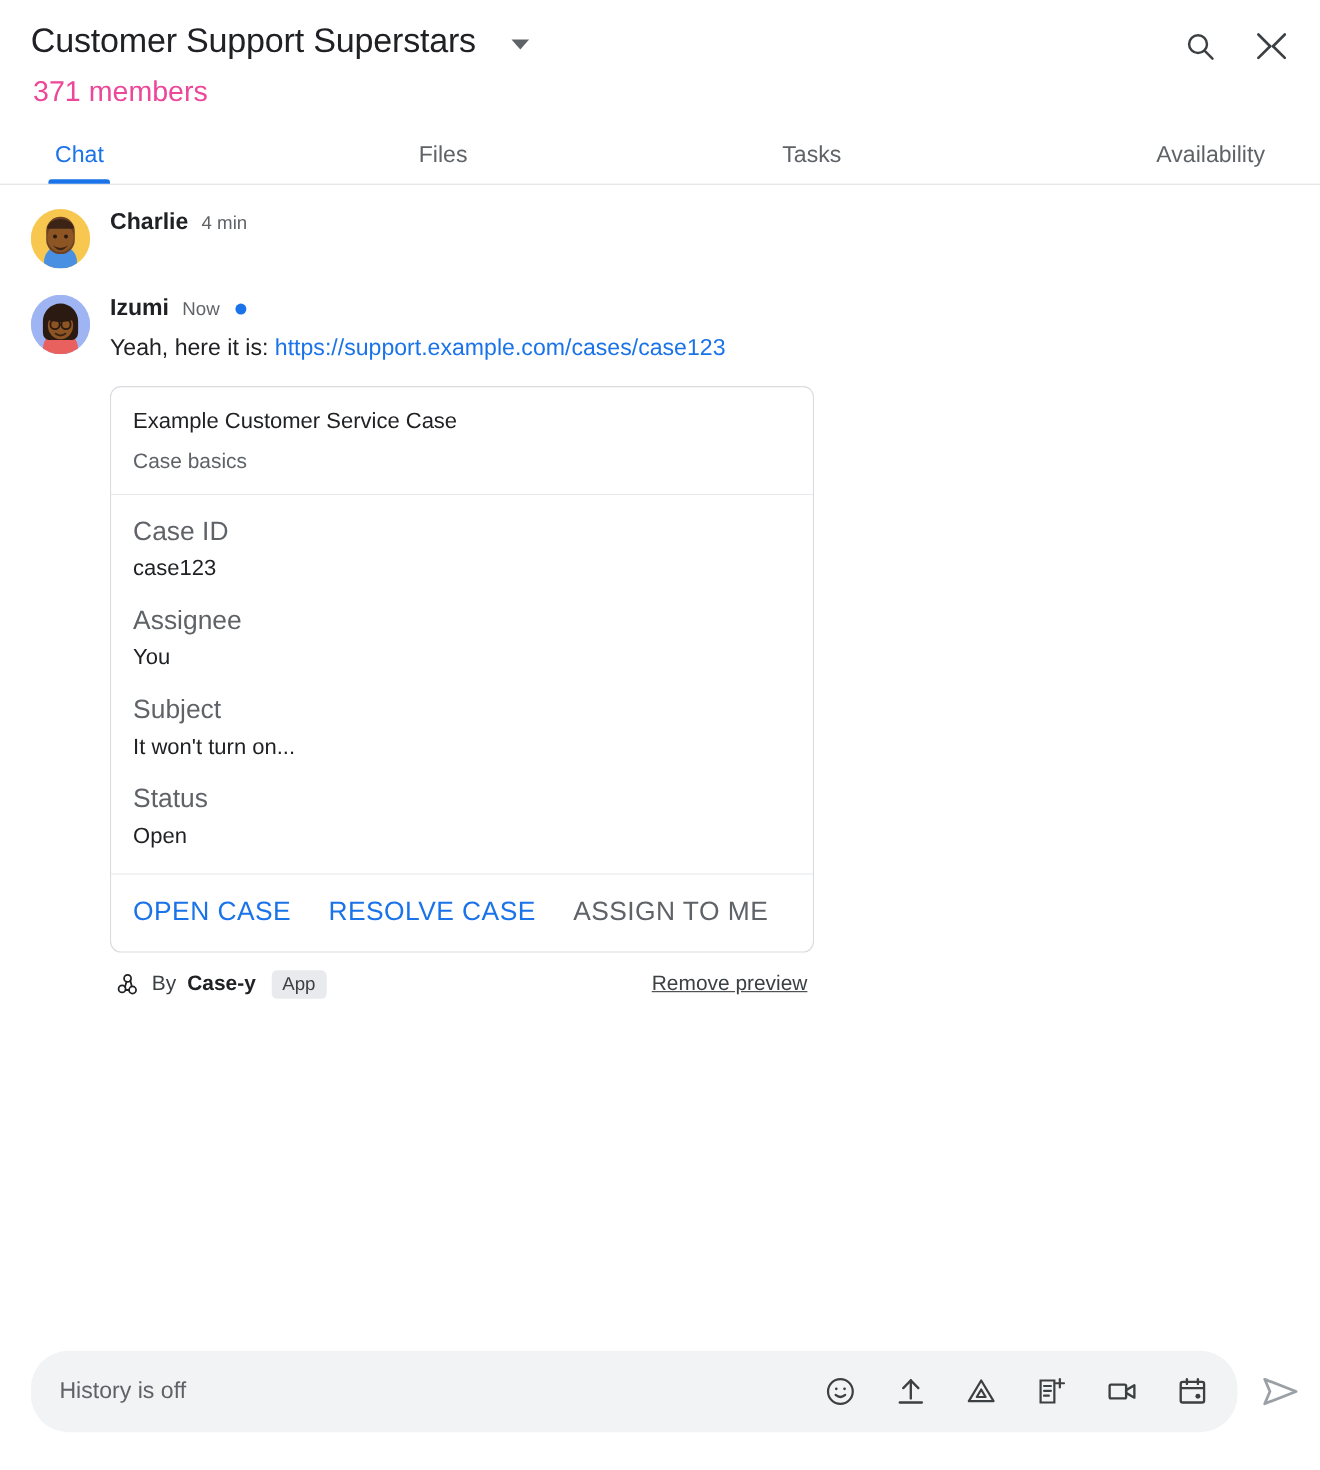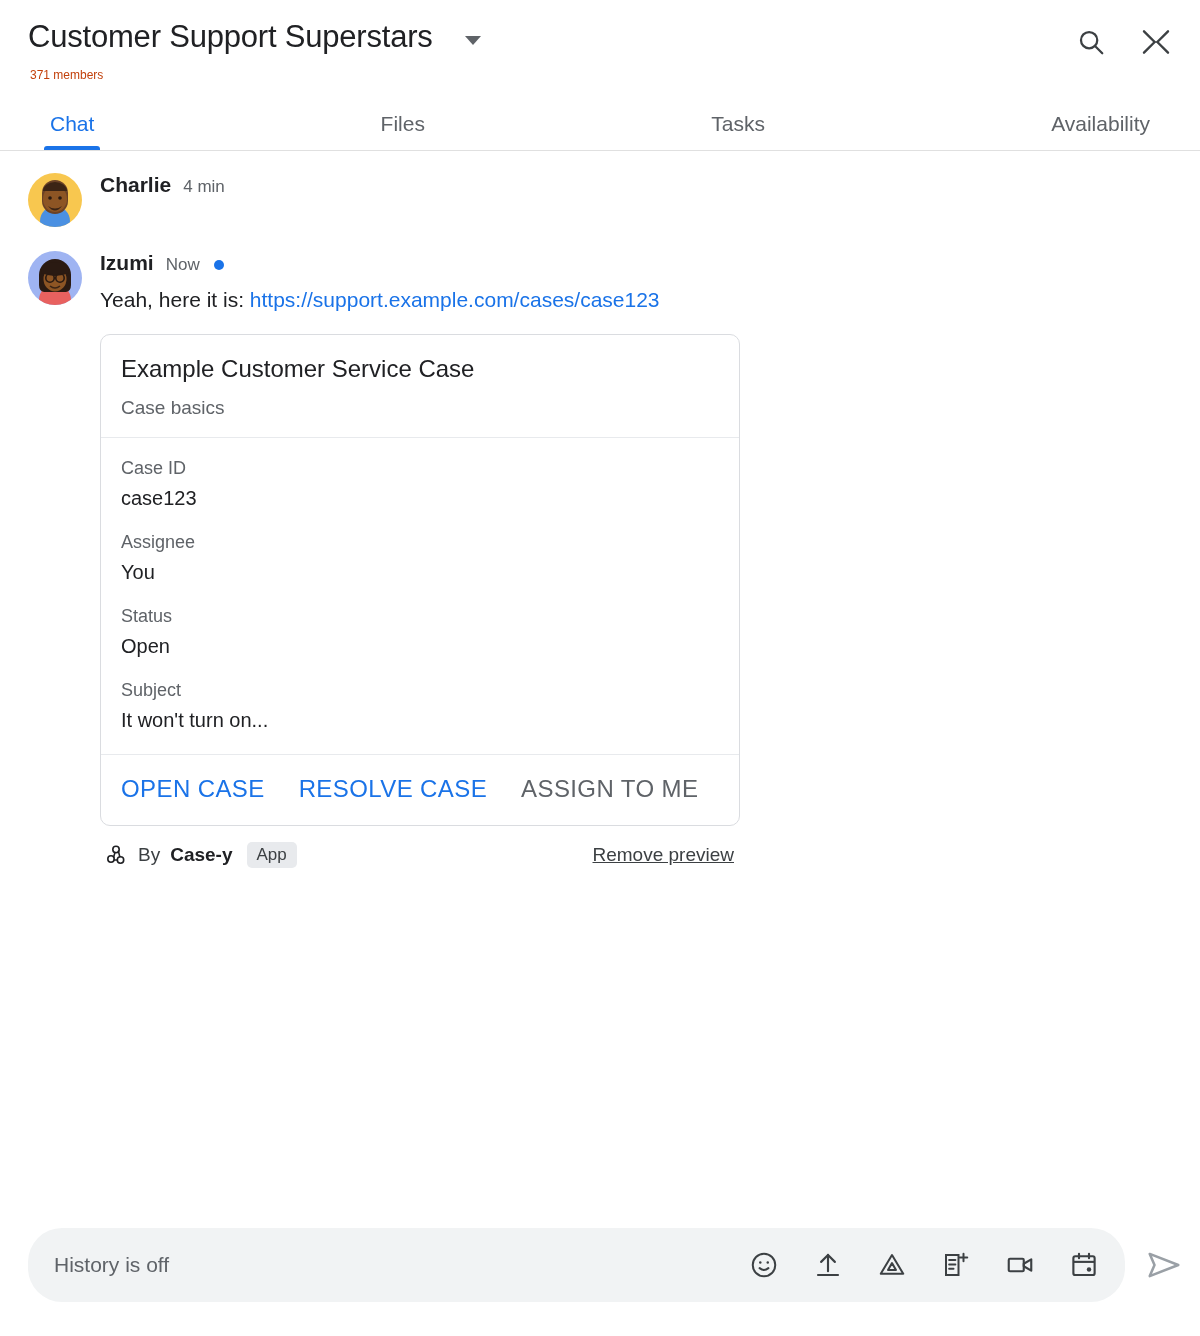--- a/index.html
+++ b/index.html
@@ -45,22 +45,22 @@
   }
   .caret-down {
     width: 0; height: 0;
     border-left: 8px solid transparent;
     border-right: 8px solid transparent;
     border-top: 9px solid #5f6368;
     margin-top: 6px;
     cursor: pointer;
   }
   .members {
-    font-size: 12px;
-    color: #c2410c;
+    font-size: 26px;
+    color: #ec4899;
     margin-top: 12px;
     margin-left: 2px;
   }
   .header-actions {
     position: absolute;
     right: 28px;
     top: 26px;
     display: flex;
     align-items: center;
     gap: 34px;
@@ -166,36 +166,36 @@
     margin-top: 18px;
     border: 1px solid #dadce0;
     border-radius: 10px;
     background: #fff;
   }
   .card-header {
     padding: 20px 20px 18px 20px;
     border-bottom: 1px solid #e8eaed;
   }
   .card-title {
-    font-size: 24px;
+    font-size: 20px;
     color: #202124;
   }
   .card-subtitle {
     font-size: 19px;
     color: #5f6368;
     margin-top: 14px;
   }
   .card-fields {
     padding: 20px 20px 22px 20px;
     border-bottom: 1px solid #e8eaed;
   }
   .field { margin-bottom: 22px; }
   .field:last-child { margin-bottom: 0; }
   .field-label {
-    font-size: 18px;
+    font-size: 24px;
     color: #5f6368;
     margin-bottom: 8px;
   }
   .field-value {
     font-size: 20px;
     color: #202124;
   }
   .card-actions {
     display: flex;
     align-items: center;
@@ -378,26 +378,26 @@
           <div class="card-fields">
             <div class="field">
               <div class="field-label">Case ID</div>
               <div class="field-value">case123</div>
             </div>
             <div class="field">
               <div class="field-label">Assignee</div>
               <div class="field-value">You</div>
             </div>
             <div class="field">
+              <div class="field-label">Subject</div>
+              <div class="field-value">It won't turn on...</div>
+            </div>
+            <div class="field">
               <div class="field-label">Status</div>
               <div class="field-value">Open</div>
-            </div>
-            <div class="field">
-              <div class="field-label">Subject</div>
-              <div class="field-value">It won't turn on...</div>
             </div>
           </div>
           <div class="card-actions">
             <div class="card-btn">OPEN CASE</div>
             <div class="card-btn">RESOLVE CASE</div>
             <div class="card-btn muted">ASSIGN TO ME</div>
           </div>
         </div>
 
         <div class="attribution">

